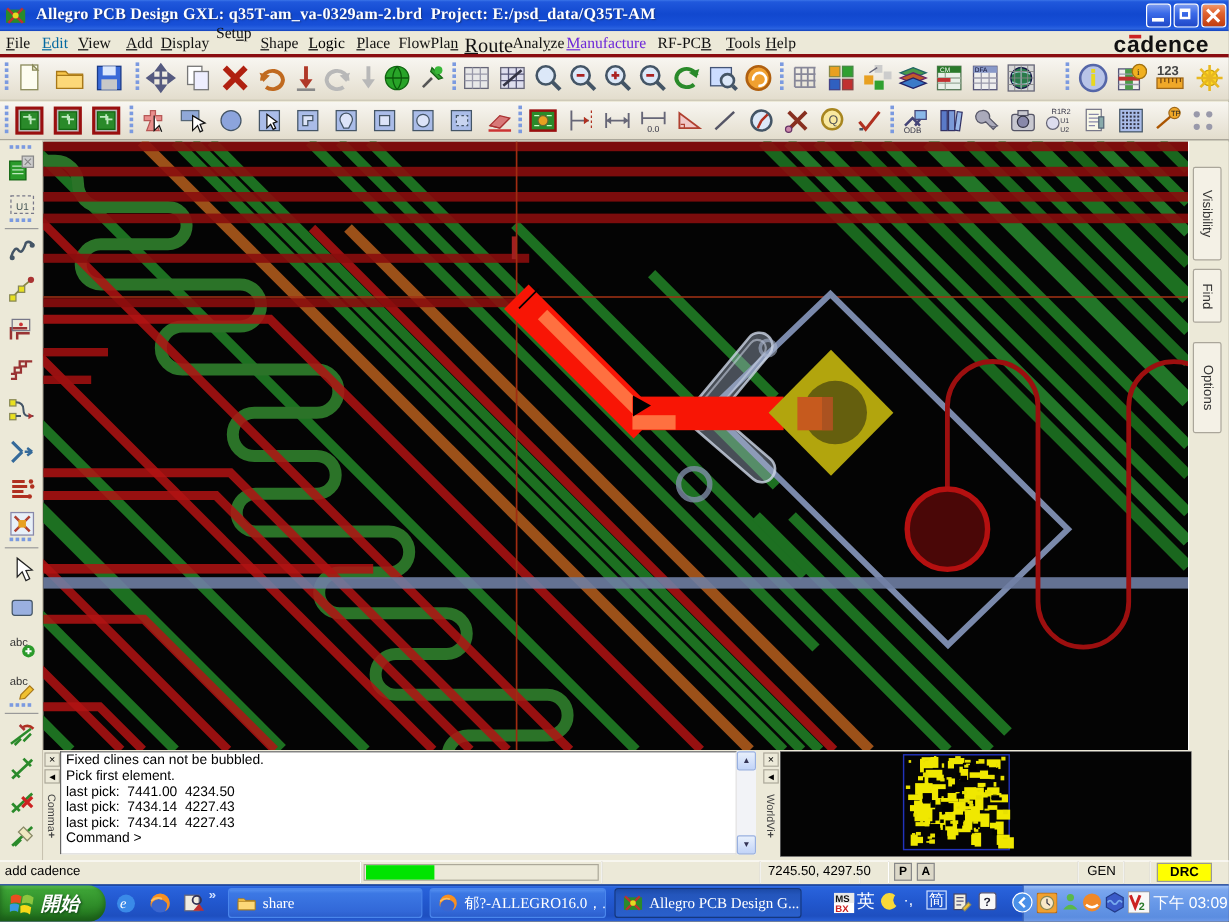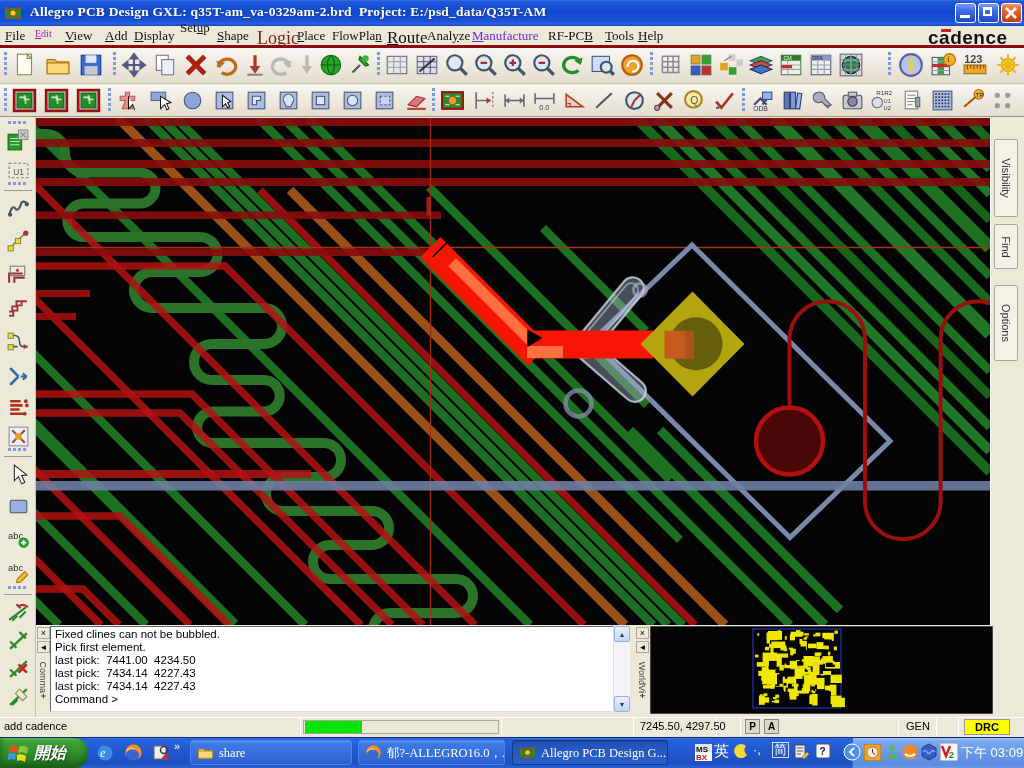--- a/index.html
+++ b/index.html
@@ -14,27 +14,27 @@
 <div class="abs" style="left:955px;top:3px;width:21px;height:20px;border-radius:3px;background:linear-gradient(180deg,#7a9af0,#3a6ae8 40%,#2048c8);border:1px solid #fff"></div>
 <div class="abs" style="left:978px;top:3px;width:21px;height:20px;border-radius:3px;background:linear-gradient(180deg,#7a9af0,#3a6ae8 40%,#2048c8);border:1px solid #fff"></div>
 <div class="abs" style="left:1001px;top:3px;width:21px;height:20px;border-radius:3px;background:linear-gradient(180deg,#f0976a,#e0622e 40%,#c03c10);border:1px solid #fff"></div>
 <div class="abs" style="left:960px;top:15px;width:10px;height:3px;background:#fff"></div>
 <div class="abs" style="left:983px;top:7px;width:9px;height:9px;border:2px solid #fff;border-top-width:3px"></div>
 <svg class="abs" style="left:1004px;top:6px" width="14" height="14" viewBox="0 0 14 14">
     <path d="M2 2 L12 12 M12 2 L2 12" stroke="#fff" stroke-width="2.6"></path>
   </svg>
 <div class="abs" style="left:0;top:26px;width:1024px;height:19px;background:#ece9d8"></div>
 <div class="abs" style="left:5px;top:28px;font-size:13px;color:#111;white-space:nowrap;font-family:'Liberation Serif',serif"><u>F</u>ile</div>
-<div class="abs" style="left:35px;top:28px;font-size:10px;color:#a21caf;white-space:nowrap;font-family:'Liberation Serif',serif"><u>E</u>dit</div>
+<div class="abs" style="left:35px;top:28px;font-size:13px;color:#0369a1;white-space:nowrap;font-family:'Liberation Serif',serif"><u>E</u>dit</div>
 <div class="abs" style="left:65px;top:28px;font-size:13px;color:#111;white-space:nowrap;font-family:'Liberation Serif',serif"><u>V</u>iew</div>
 <div class="abs" style="left:105px;top:28px;font-size:13px;color:#111;white-space:nowrap;font-family:'Liberation Serif',serif"><u>A</u>dd</div>
 <div class="abs" style="left:134px;top:28px;font-size:13px;color:#111;white-space:nowrap;font-family:'Liberation Serif',serif"><u>D</u>isplay</div>
 <div class="abs" style="left:180px;top:20px;font-size:13px;color:#111;white-space:nowrap;font-family:Liberation Serif, serif">Set<u>u</u>p</div>
 <div class="abs" style="left:217px;top:28px;font-size:13px;color:#111;white-space:nowrap;font-family:'Liberation Serif',serif"><u>S</u>hape</div>
-<div class="abs" style="left:257px;top:28px;font-size:18px;color:#7f1d1d;white-space:nowrap;font-family:'Liberation Serif',serif"><u>L</u>ogic</div>
+<div class="abs" style="left:257px;top:28px;font-size:13px;color:#000000;white-space:nowrap;font-family:'Liberation Serif',serif"><u>L</u>ogic</div>
 <div class="abs" style="left:297px;top:28px;font-size:13px;color:#111;white-space:nowrap;font-family:'Liberation Serif',serif"><u>P</u>lace</div>
 <div class="abs" style="left:332px;top:28px;font-size:13px;color:#111;white-space:nowrap;font-family:'Liberation Serif',serif">FlowPla<u>n</u></div>
 <div class="abs" style="left:387px;top:28px;font-size:17px;color:#111;white-space:nowrap;font-family:'Liberation Serif',serif"><u>R</u>oute</div>
 <div class="abs" style="left:427px;top:28px;font-size:13px;color:#111;white-space:nowrap;font-family:Liberation Serif, serif">Anal<u>y</u>ze</div>
 <div class="abs" style="left:472px;top:28px;font-size:13px;color:#6d28d9;white-space:nowrap;font-family:'Liberation Serif',serif"><u>M</u>anufacture</div>
 <div class="abs" style="left:548px;top:28px;font-size:13px;color:#111;white-space:nowrap;font-family:'Liberation Serif',serif">RF-PC<u>B</u></div>
 <div class="abs" style="left:605px;top:28px;font-size:13px;color:#111;white-space:nowrap;font-family:'Liberation Serif',serif"><u>T</u>ools</div>
 <div class="abs" style="left:638px;top:28px;font-size:13px;color:#111;white-space:nowrap;font-family:'Liberation Serif',serif"><u>H</u>elp</div>
 <div class="abs" style="left:928px;top:27px;font-size:19px;font-weight:bold;color:#111;letter-spacing:0.5px;font-family:'Liberation Sans',sans-serif">cadence</div>
 <div class="abs" style="left:941px;top:29px;width:10px;height:3px;background:#cc2222"></div>

